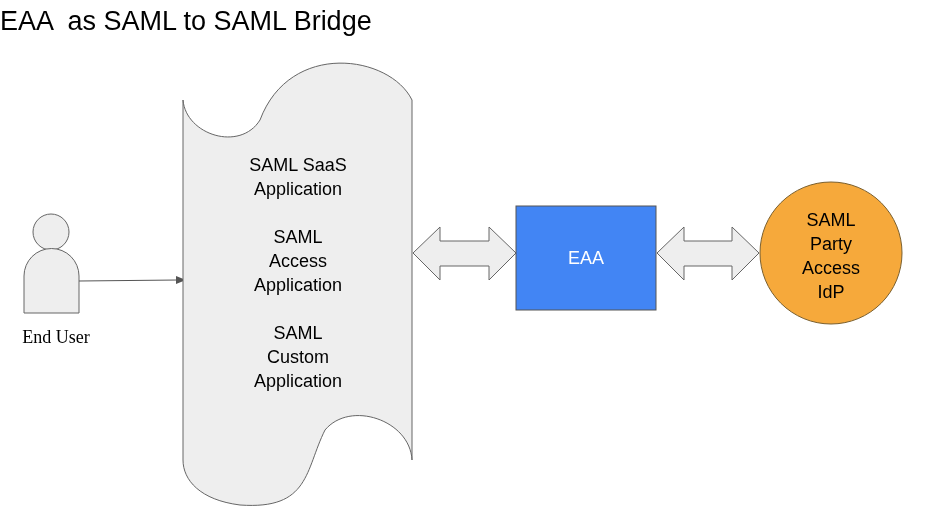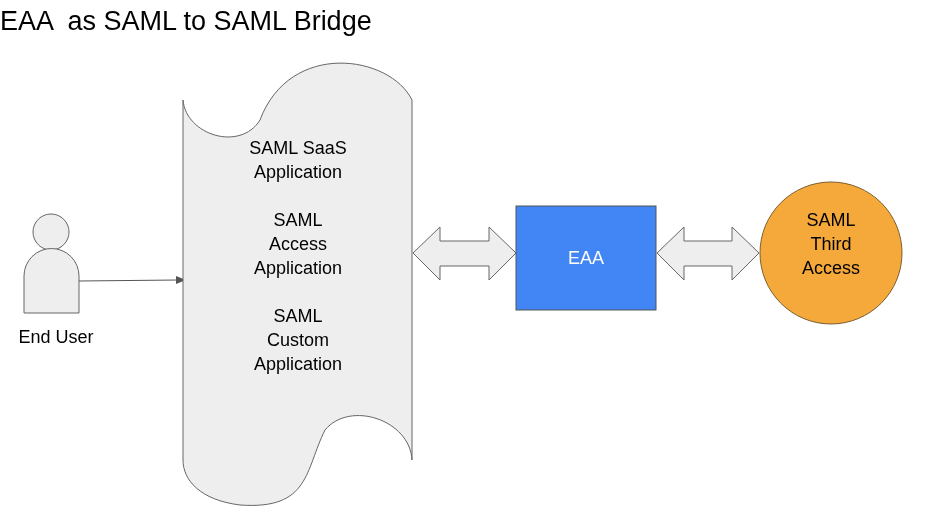--- a/index.html
+++ b/index.html
@@ -2,26 +2,26 @@
 <html><head>
   <meta charset="utf-8">
   <style>
     html, body { margin: 0; padding: 0; background: #ffffff; }
     body { width: 949px; height: 518px; position: relative; overflow: hidden;
            font-family: "Liberation Sans", sans-serif; color: #000; }
     .title { position: absolute; left: 0; top: 6px; width: 949px; text-align: left;
              font-size: 27px; white-space: pre; }
     svg.canvas { position: absolute; left: 0; top: 0; }
     .lbl { position: absolute; text-align: center; font-size: 18px; line-height: 24px; }
-    .tape-text { left: 183px; width: 230px; top: 136px; }
+    .tape-text { left: 183px; width: 230px; top: 153px; }
     .tape-text .grp { margin-bottom: 24px; }
     .tape-text .line { display: block; }
     .eaa-text { left: 516px; width: 140px; top: 246px; color: #ffffff; text-align: center; }
     .idp-text { left: 760px; width: 142px; top: 208px; }
-    .user-text { left: 0px; width: 112px; top: 325px; }
+    .user-text { left: 0px; width: 112px; top: 325px; font-family: Liberation Serif, serif; }
   </style>
 </head>
 <body>
 
 <div class="title">EAA  as SAML to SAML Bridge</div>
 
 <svg class="canvas" width="949" height="518" viewBox="0 0 949 518">
 
   <g>
     <circle cx="51" cy="232" r="18" fill="#eeeeee" stroke="#666666" stroke-width="1"></circle>
@@ -66,15 +66,16 @@
     <span class="line">SAML</span>
     <span class="line">Custom</span>
     <span class="line">Application</span>
   </div>
 </div>
 
 <div class="lbl eaa-text">EAA</div>
 
 <div class="lbl idp-text">
   <span style="display:block">SAML</span>
-  <span style="display:block">Third</span>
+  <span style="display:block">Party</span>
   <span style="display:block">Access</span>
+  <span style="display:block">IdP</span>
 </div>
 
 </body></html>

